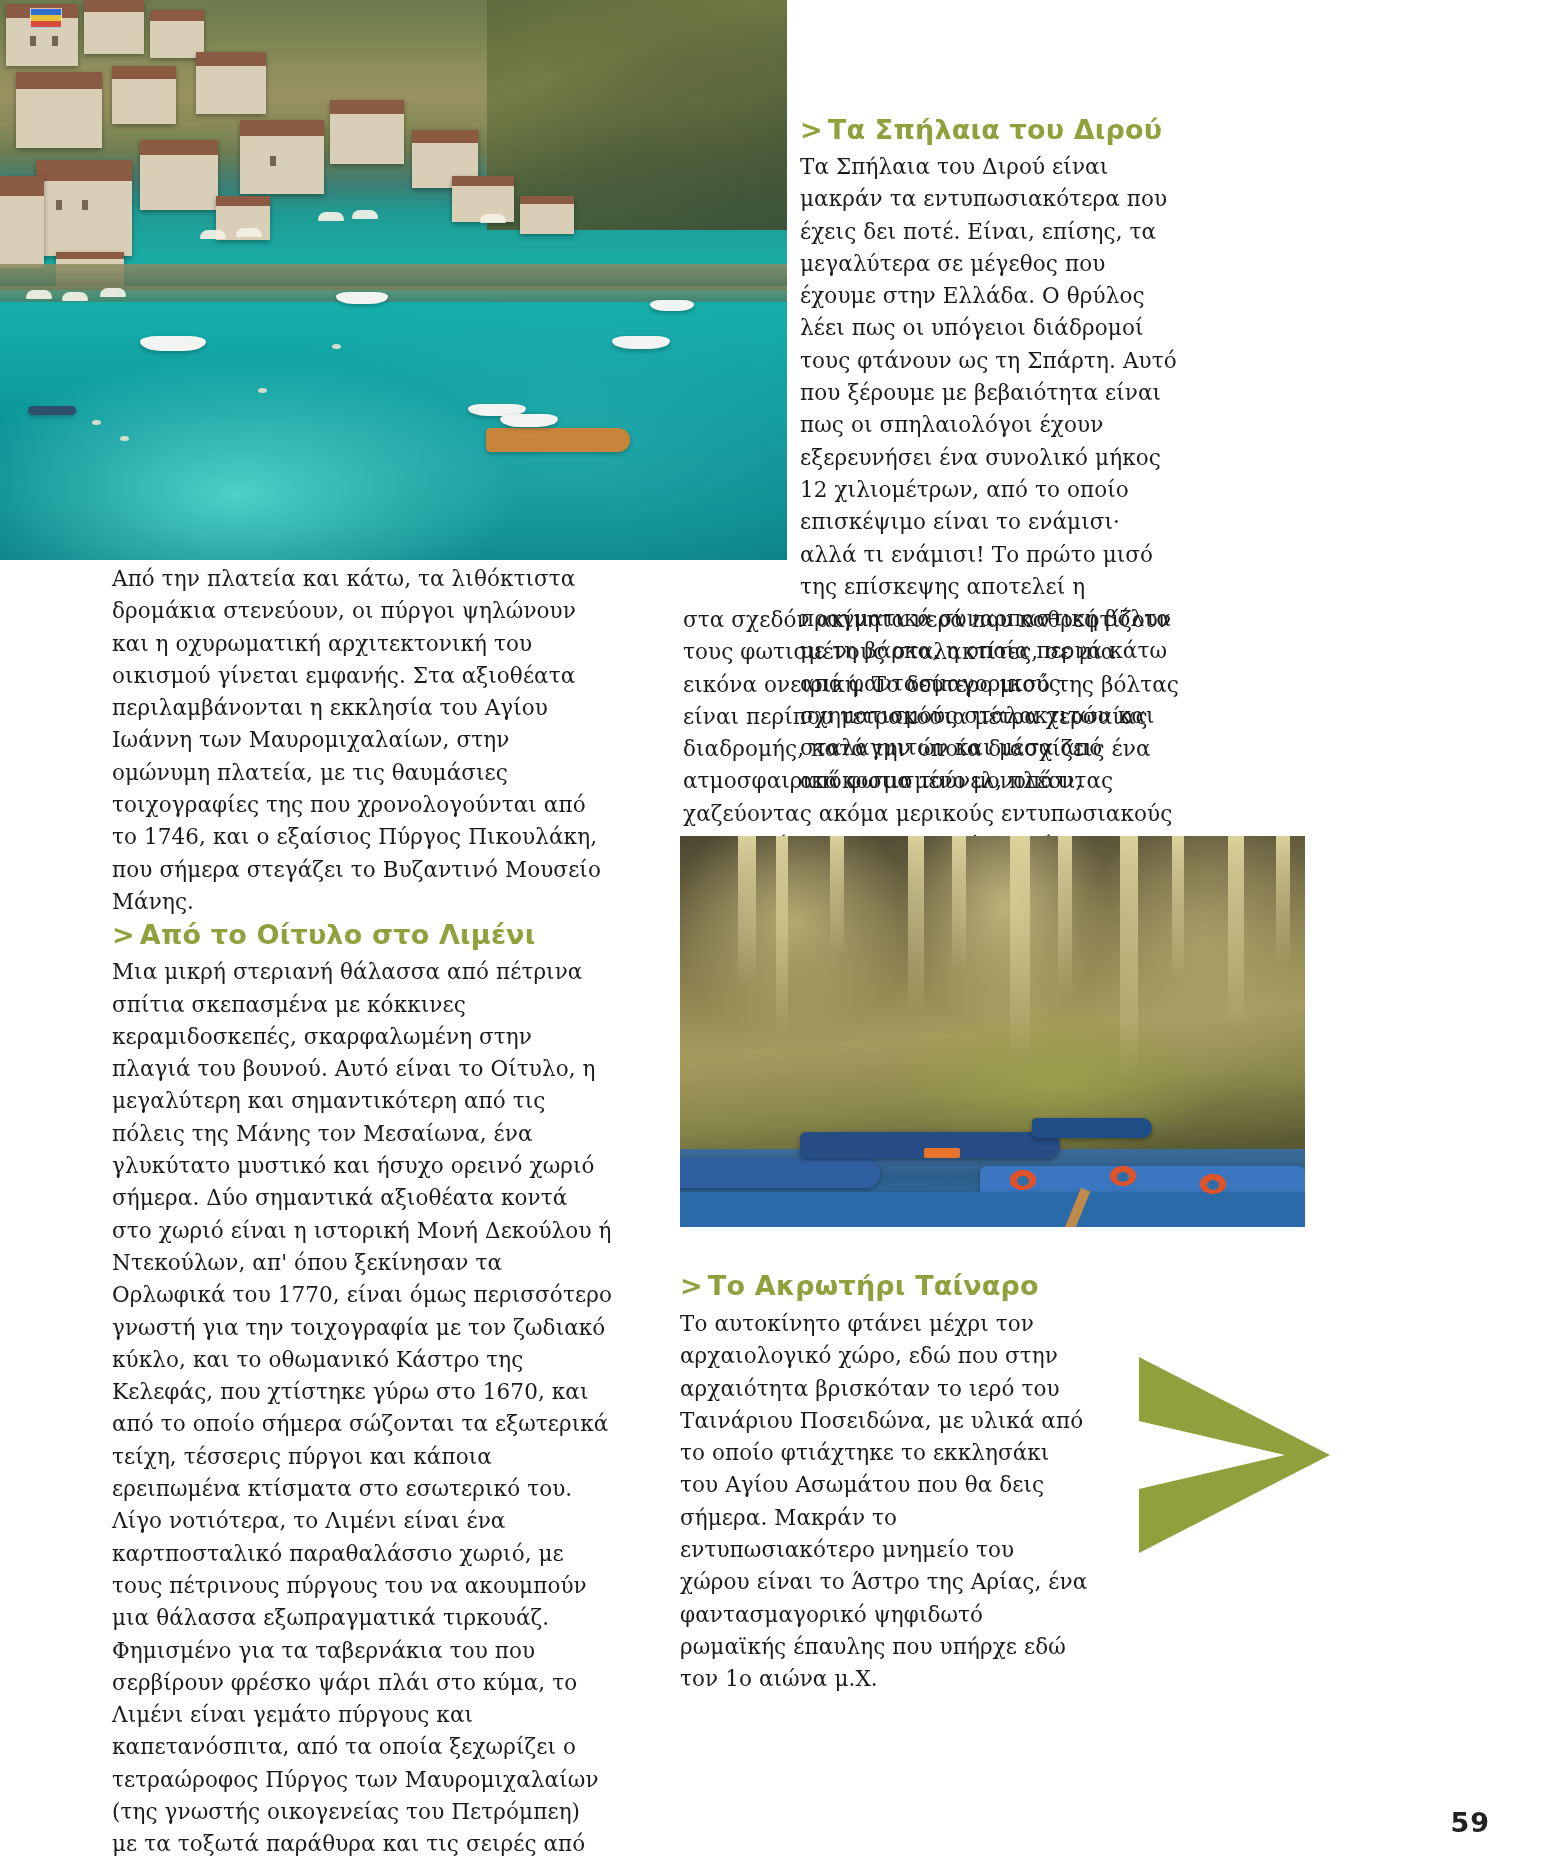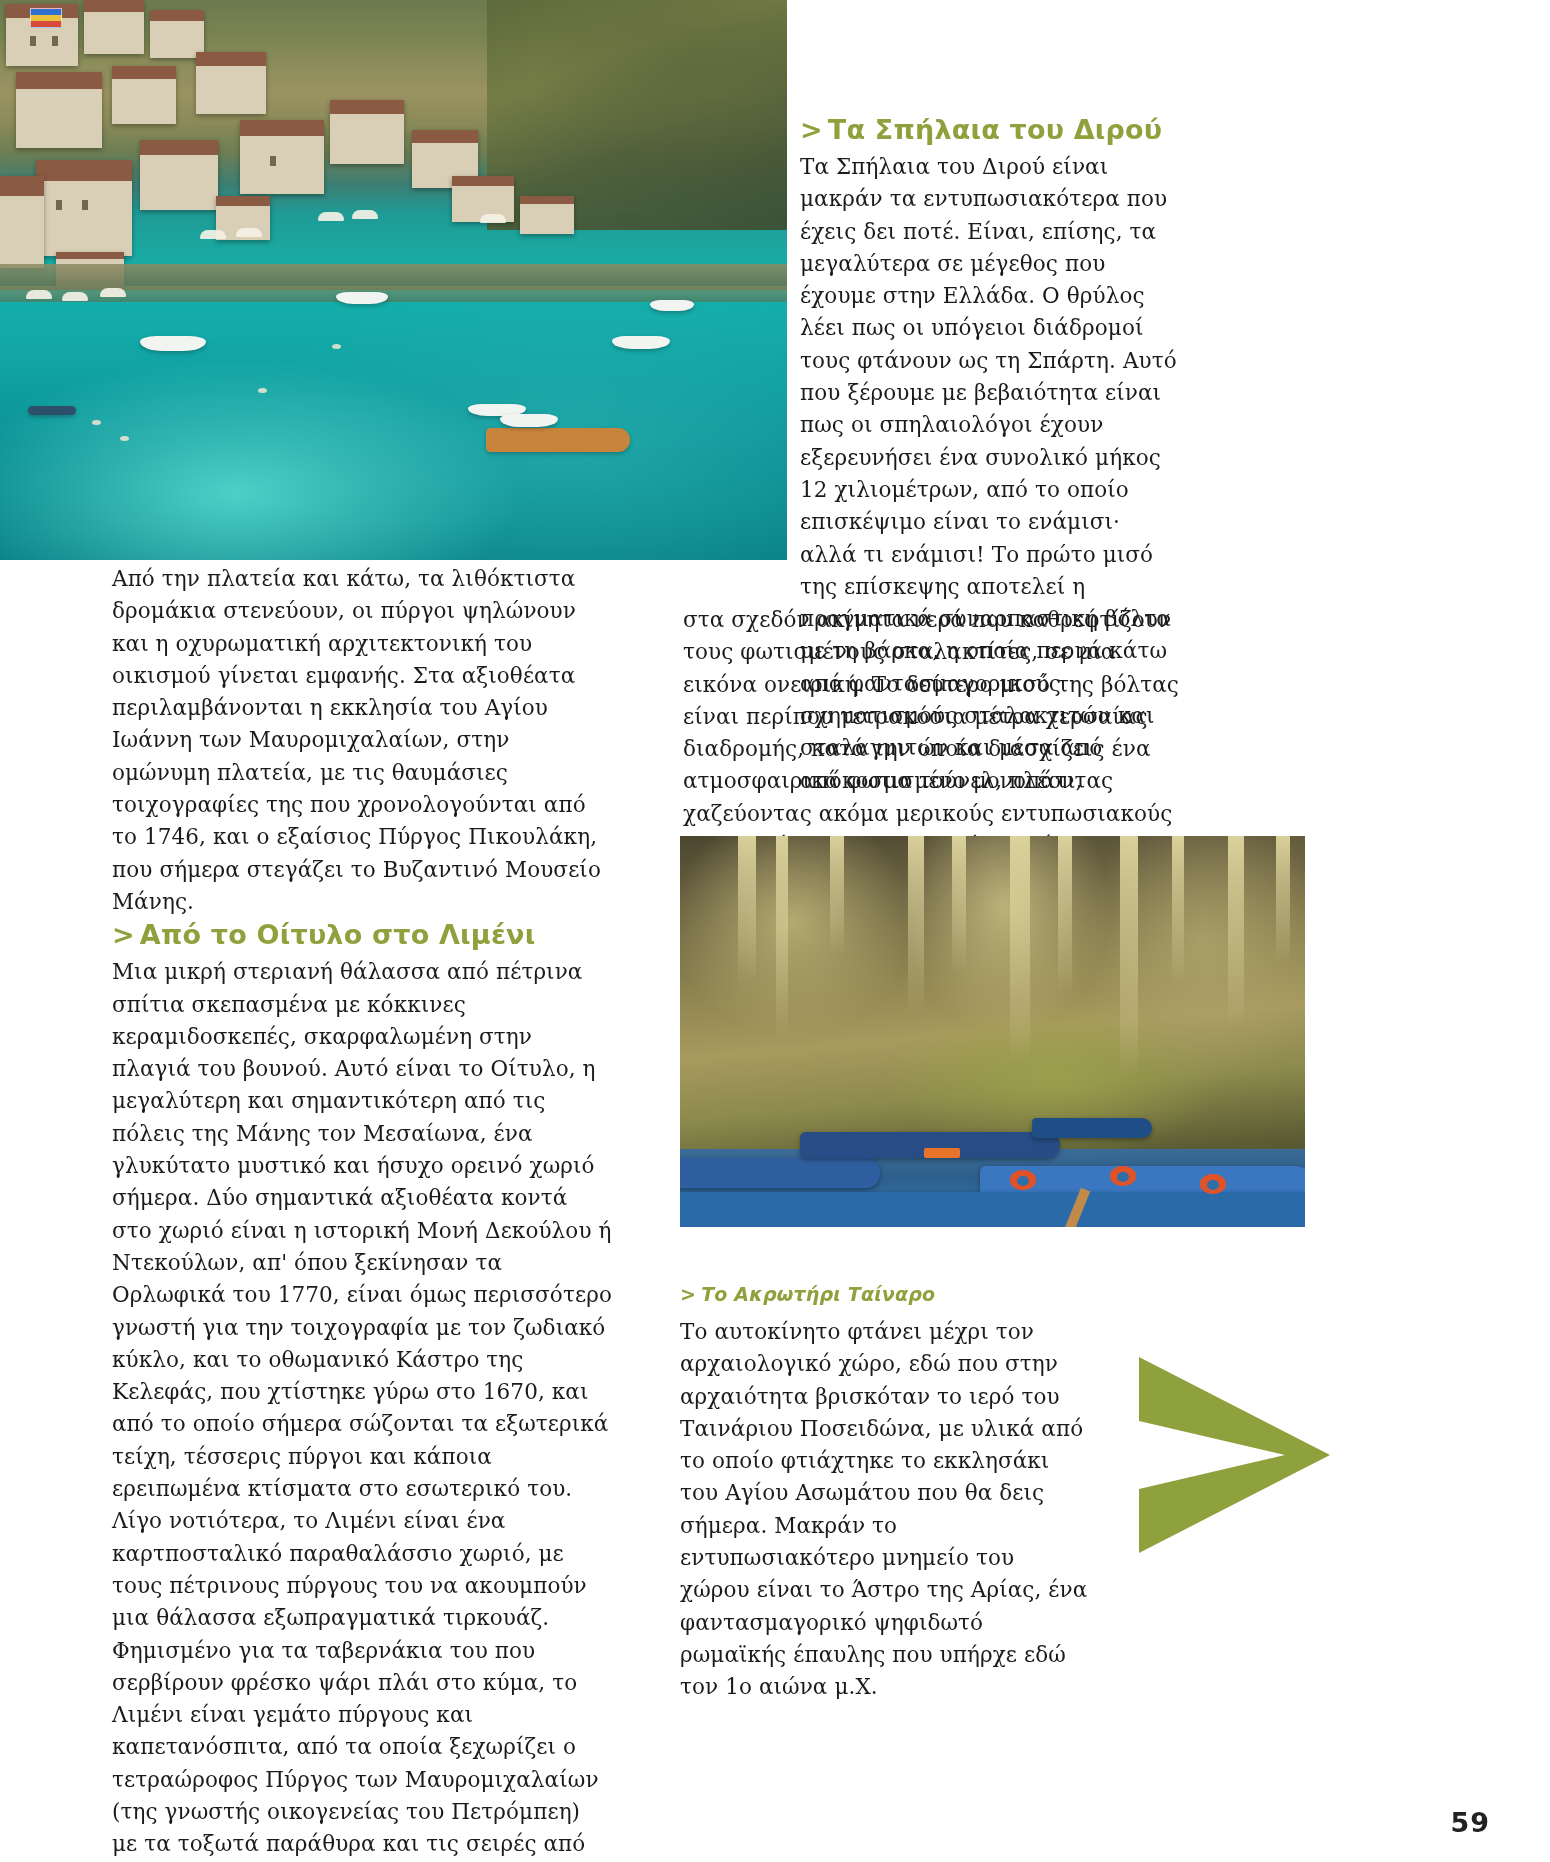--- a/index.html
+++ b/index.html
@@ -79,21 +79,21 @@
     margin:0 0 4px 0;
   }
   .h-green .chev{margin-right:5px;}
 
   #left-col{left:112px;top:563px;width:512px;}
   #left-col .h-green{}
 
   #right-top{left:800px;top:113px;width:390px;}
   #right-wide{left:683px;top:604px;width:510px;}
   #right-bottom{left:680px;top:1265px;width:420px;}
-  #right-bottom .h-green{margin:12px 0 5px 0;font-size:19px;font-style:italic;}
+  #right-bottom .h-green{margin:4px 0 5px 0;font-size:27px;}
 
   
   .cave{
     position:absolute;left:680px;top:836px;width:625px;height:391px;overflow:hidden;
     background:#6f6a45;
   }
   .cave .rockmass{
     position:absolute;inset:0;
     background:
       radial-gradient(ellipse 30% 45% at 18% 22%, rgba(190,180,120,.85), rgba(0,0,0,0) 65%),

